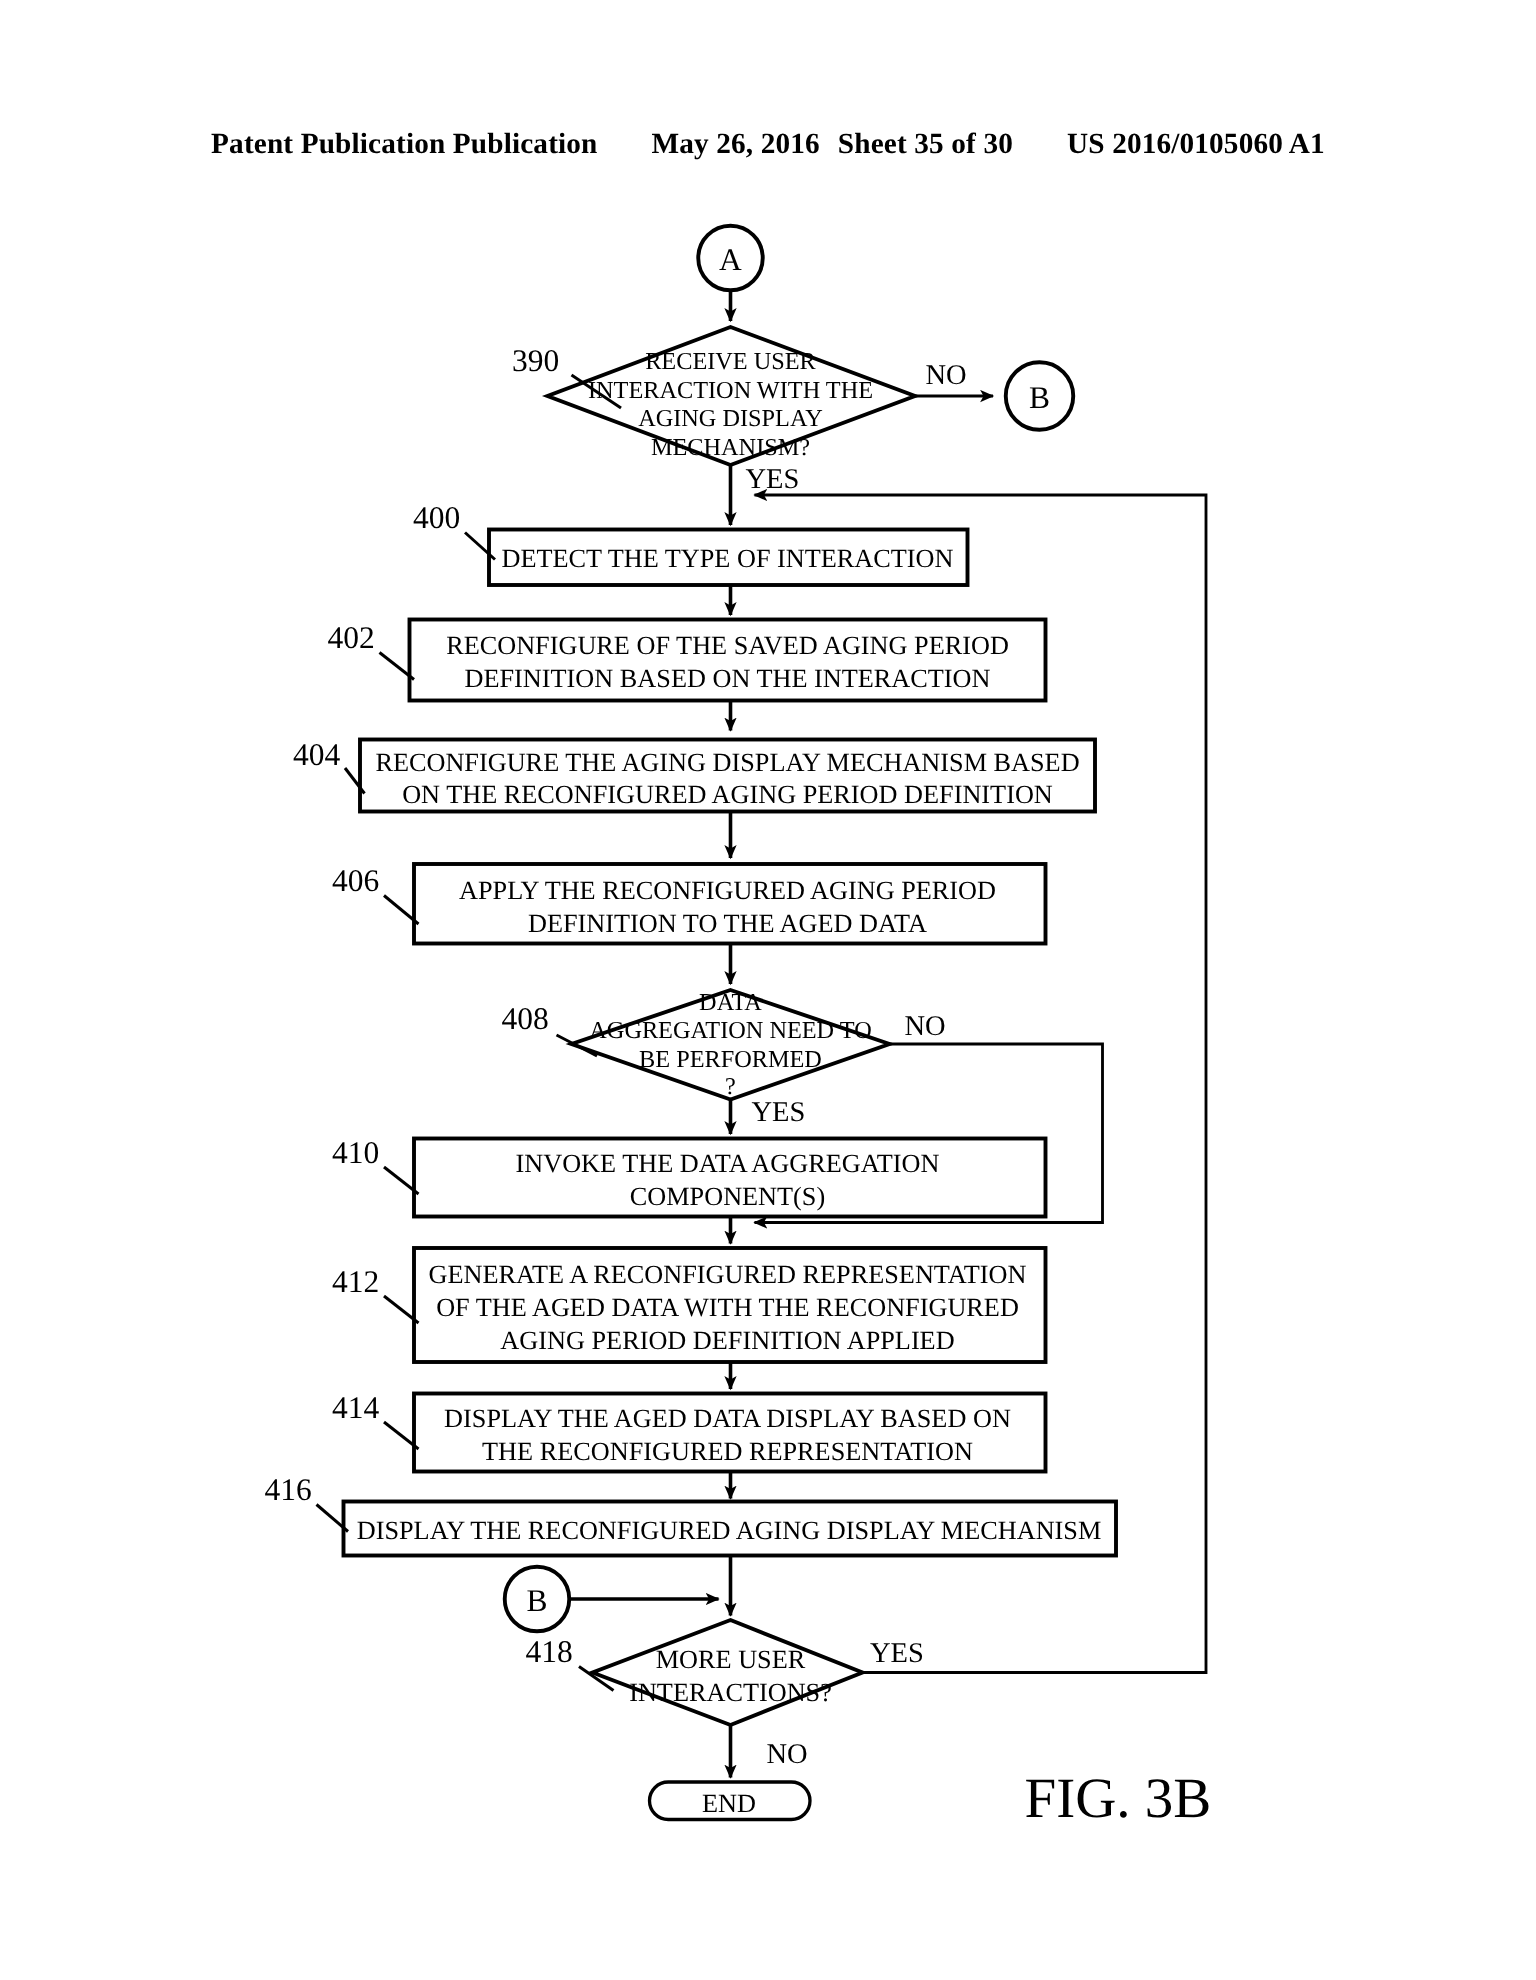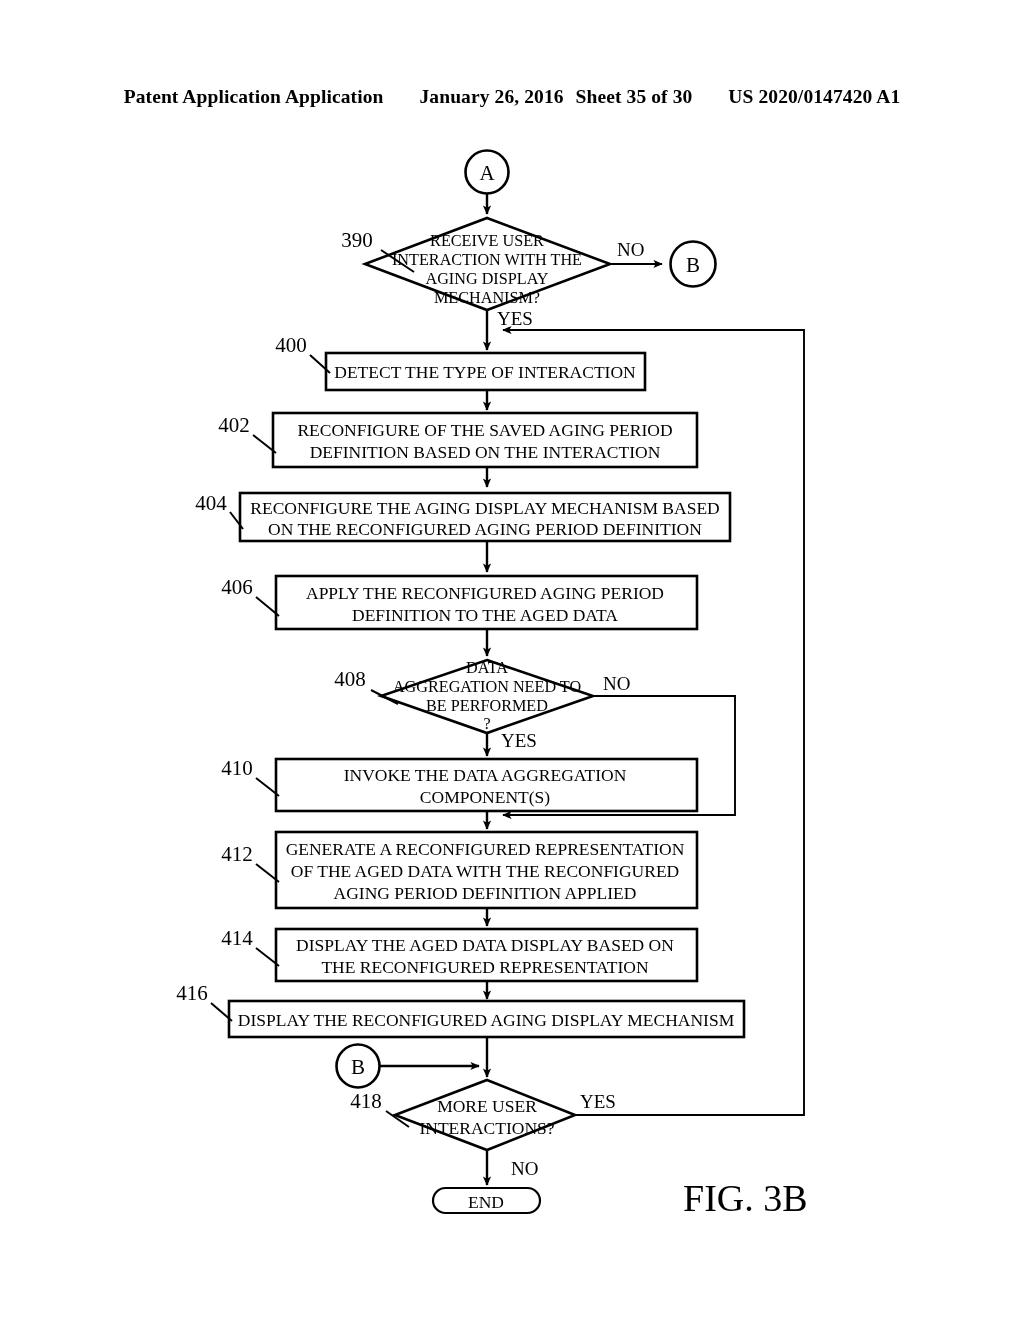--- a/index.html
+++ b/index.html
@@ -72,21 +72,21 @@
   .leader {
     stroke: #000000;
     stroke-width: 2.0;
     fill: none;
   }
 </style>
 </head>
 <body>
 
 <div class="hdr">
-  <span>Patent Application Application</span><span class="gap-a"></span><span>January 26, 2016</span><span class="gap-b"></span><span>Sheet 35 of 30</span><span class="gap-c"></span><span>US 2020/0147420 A1</span>
+  <span>Patent Publication Publication</span><span class="gap-a"></span><span>May 26, 2016</span><span class="gap-b"></span><span>Sheet 35 of 30</span><span class="gap-c"></span><span>US 2016/0105060 A1</span>
 </div>
 
 <svg id="sheet" viewBox="0 0 1024 1320" xmlns="http://www.w3.org/2000/svg">
   <defs>
     <marker id="arw" markerWidth="11" markerHeight="11" refX="8.6" refY="4.1" orient="auto" markerUnits="userSpaceOnUse">
       <path d="M0,0 L9.4,4.1 L0,8.2 L2.3,4.1 Z" fill="#000"></path>
     </marker>
   </defs>
 
   <g>

